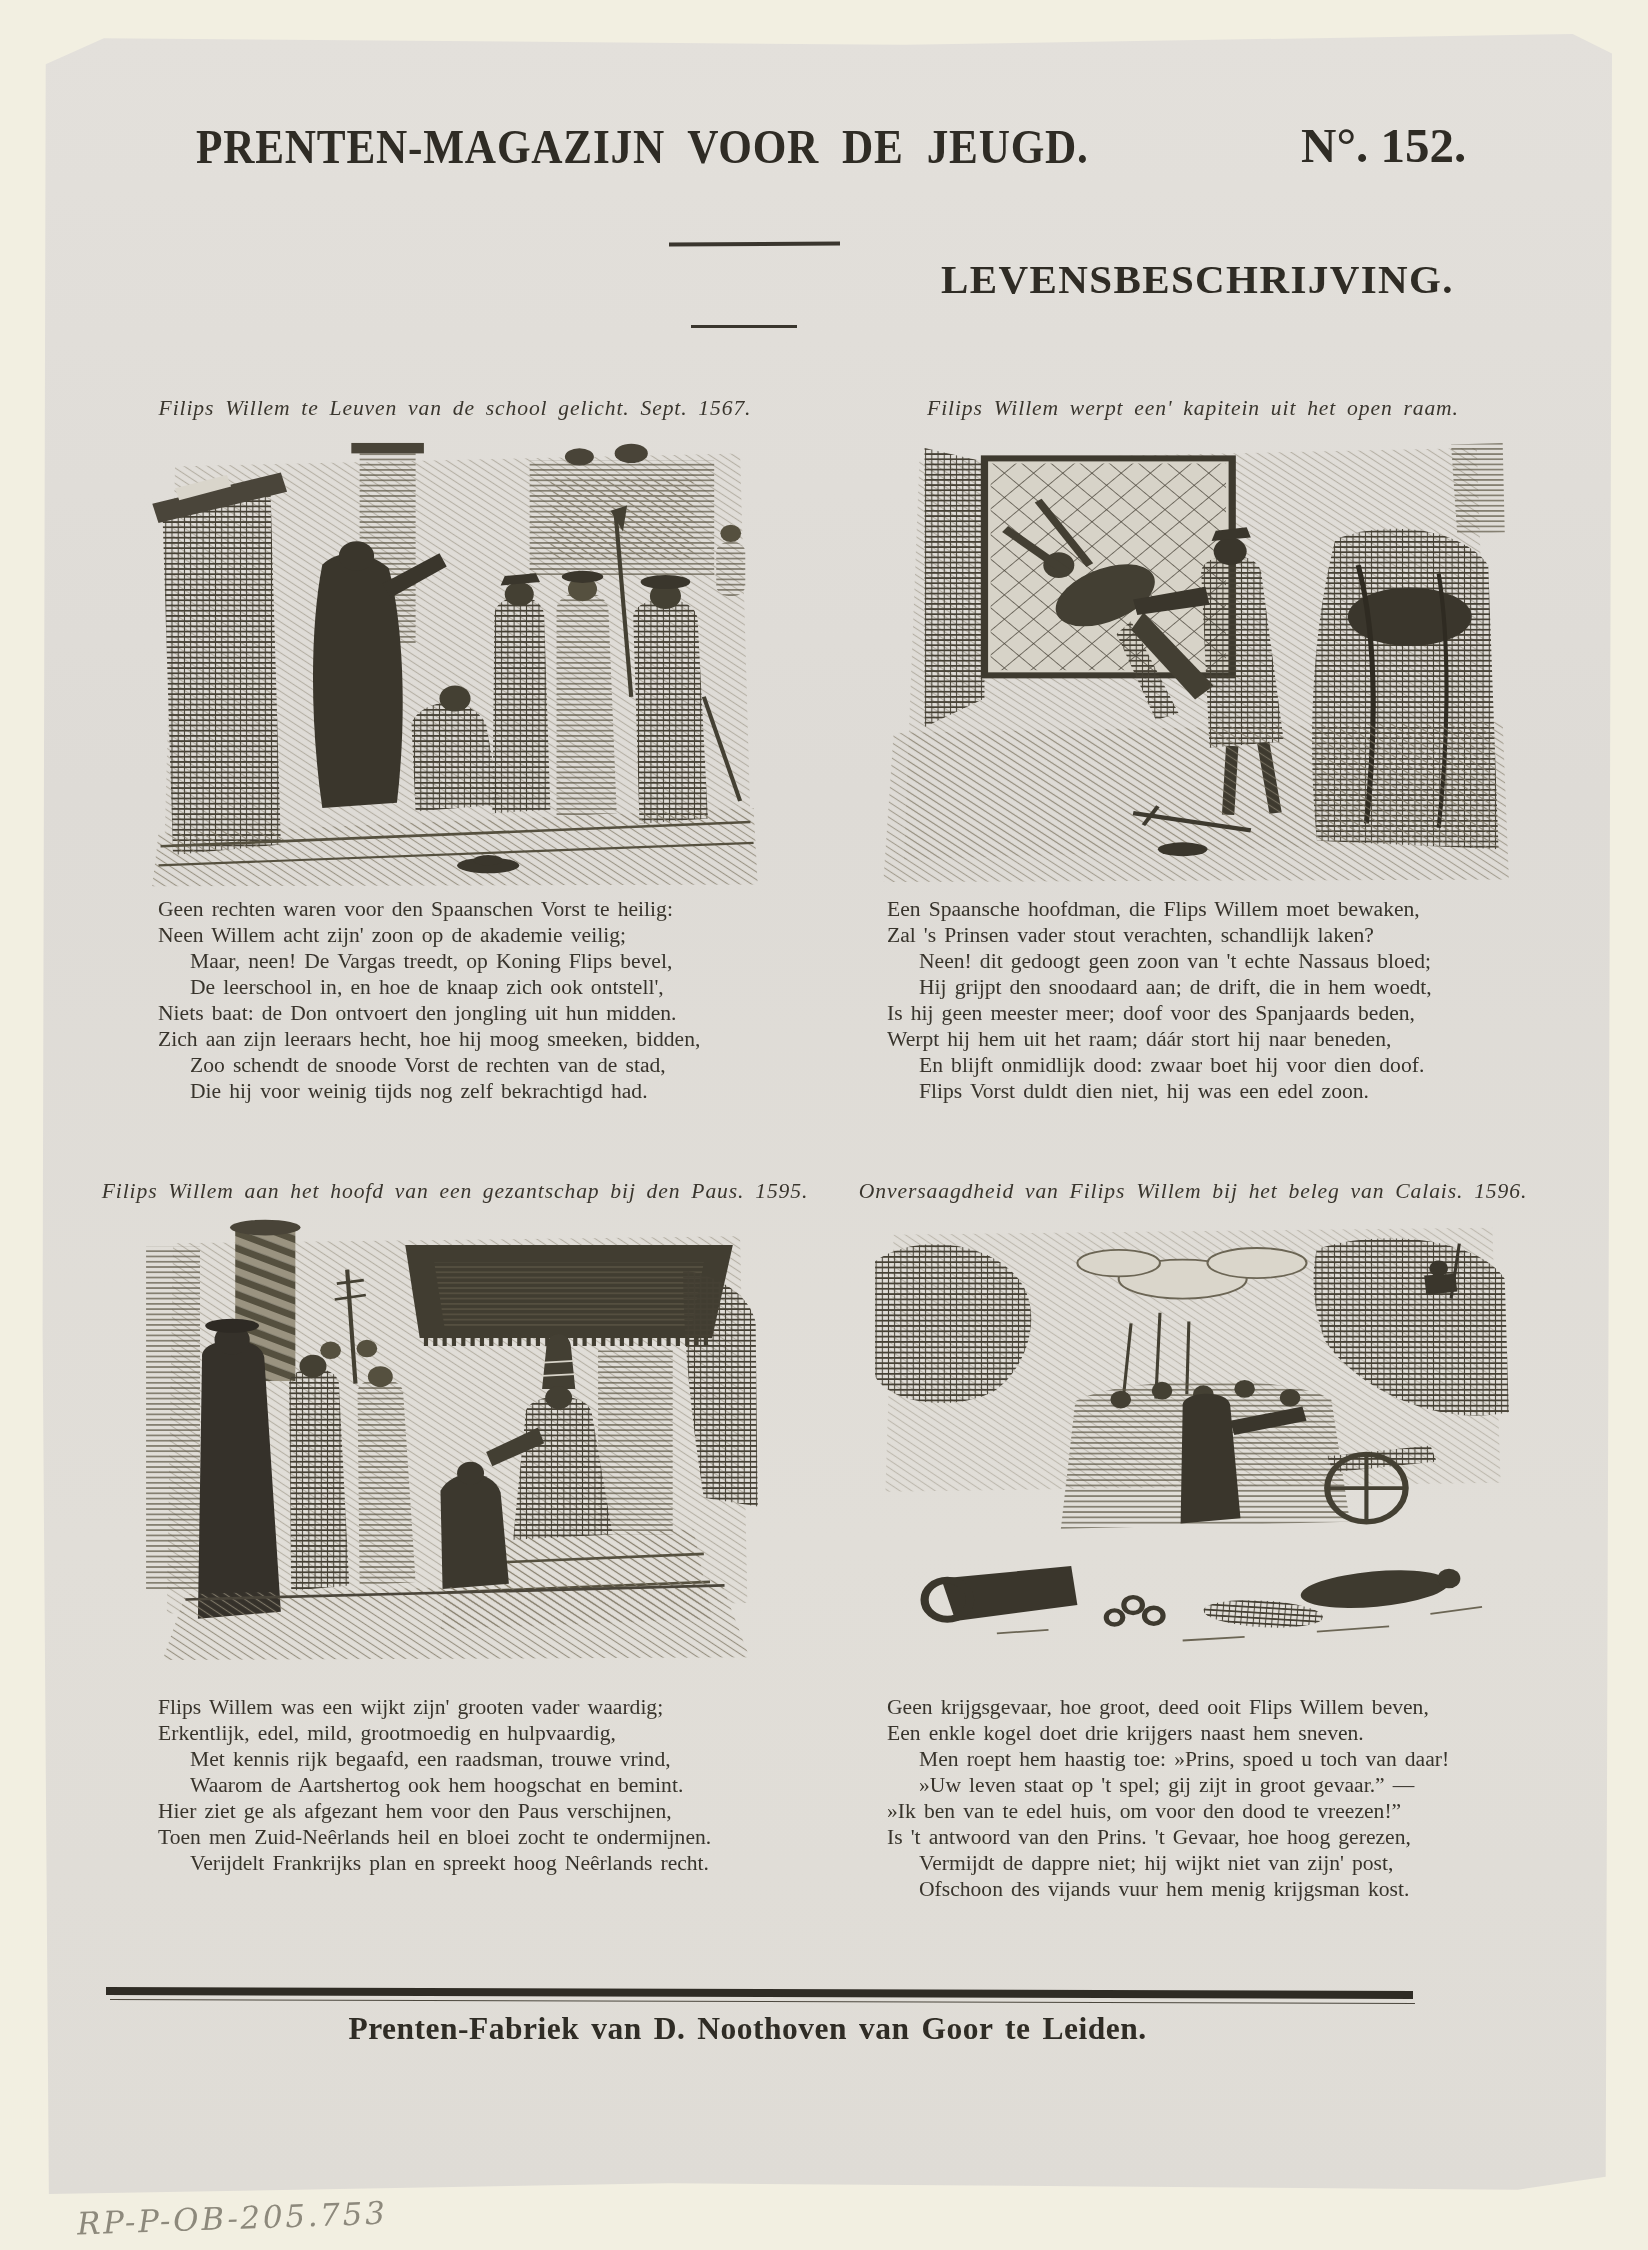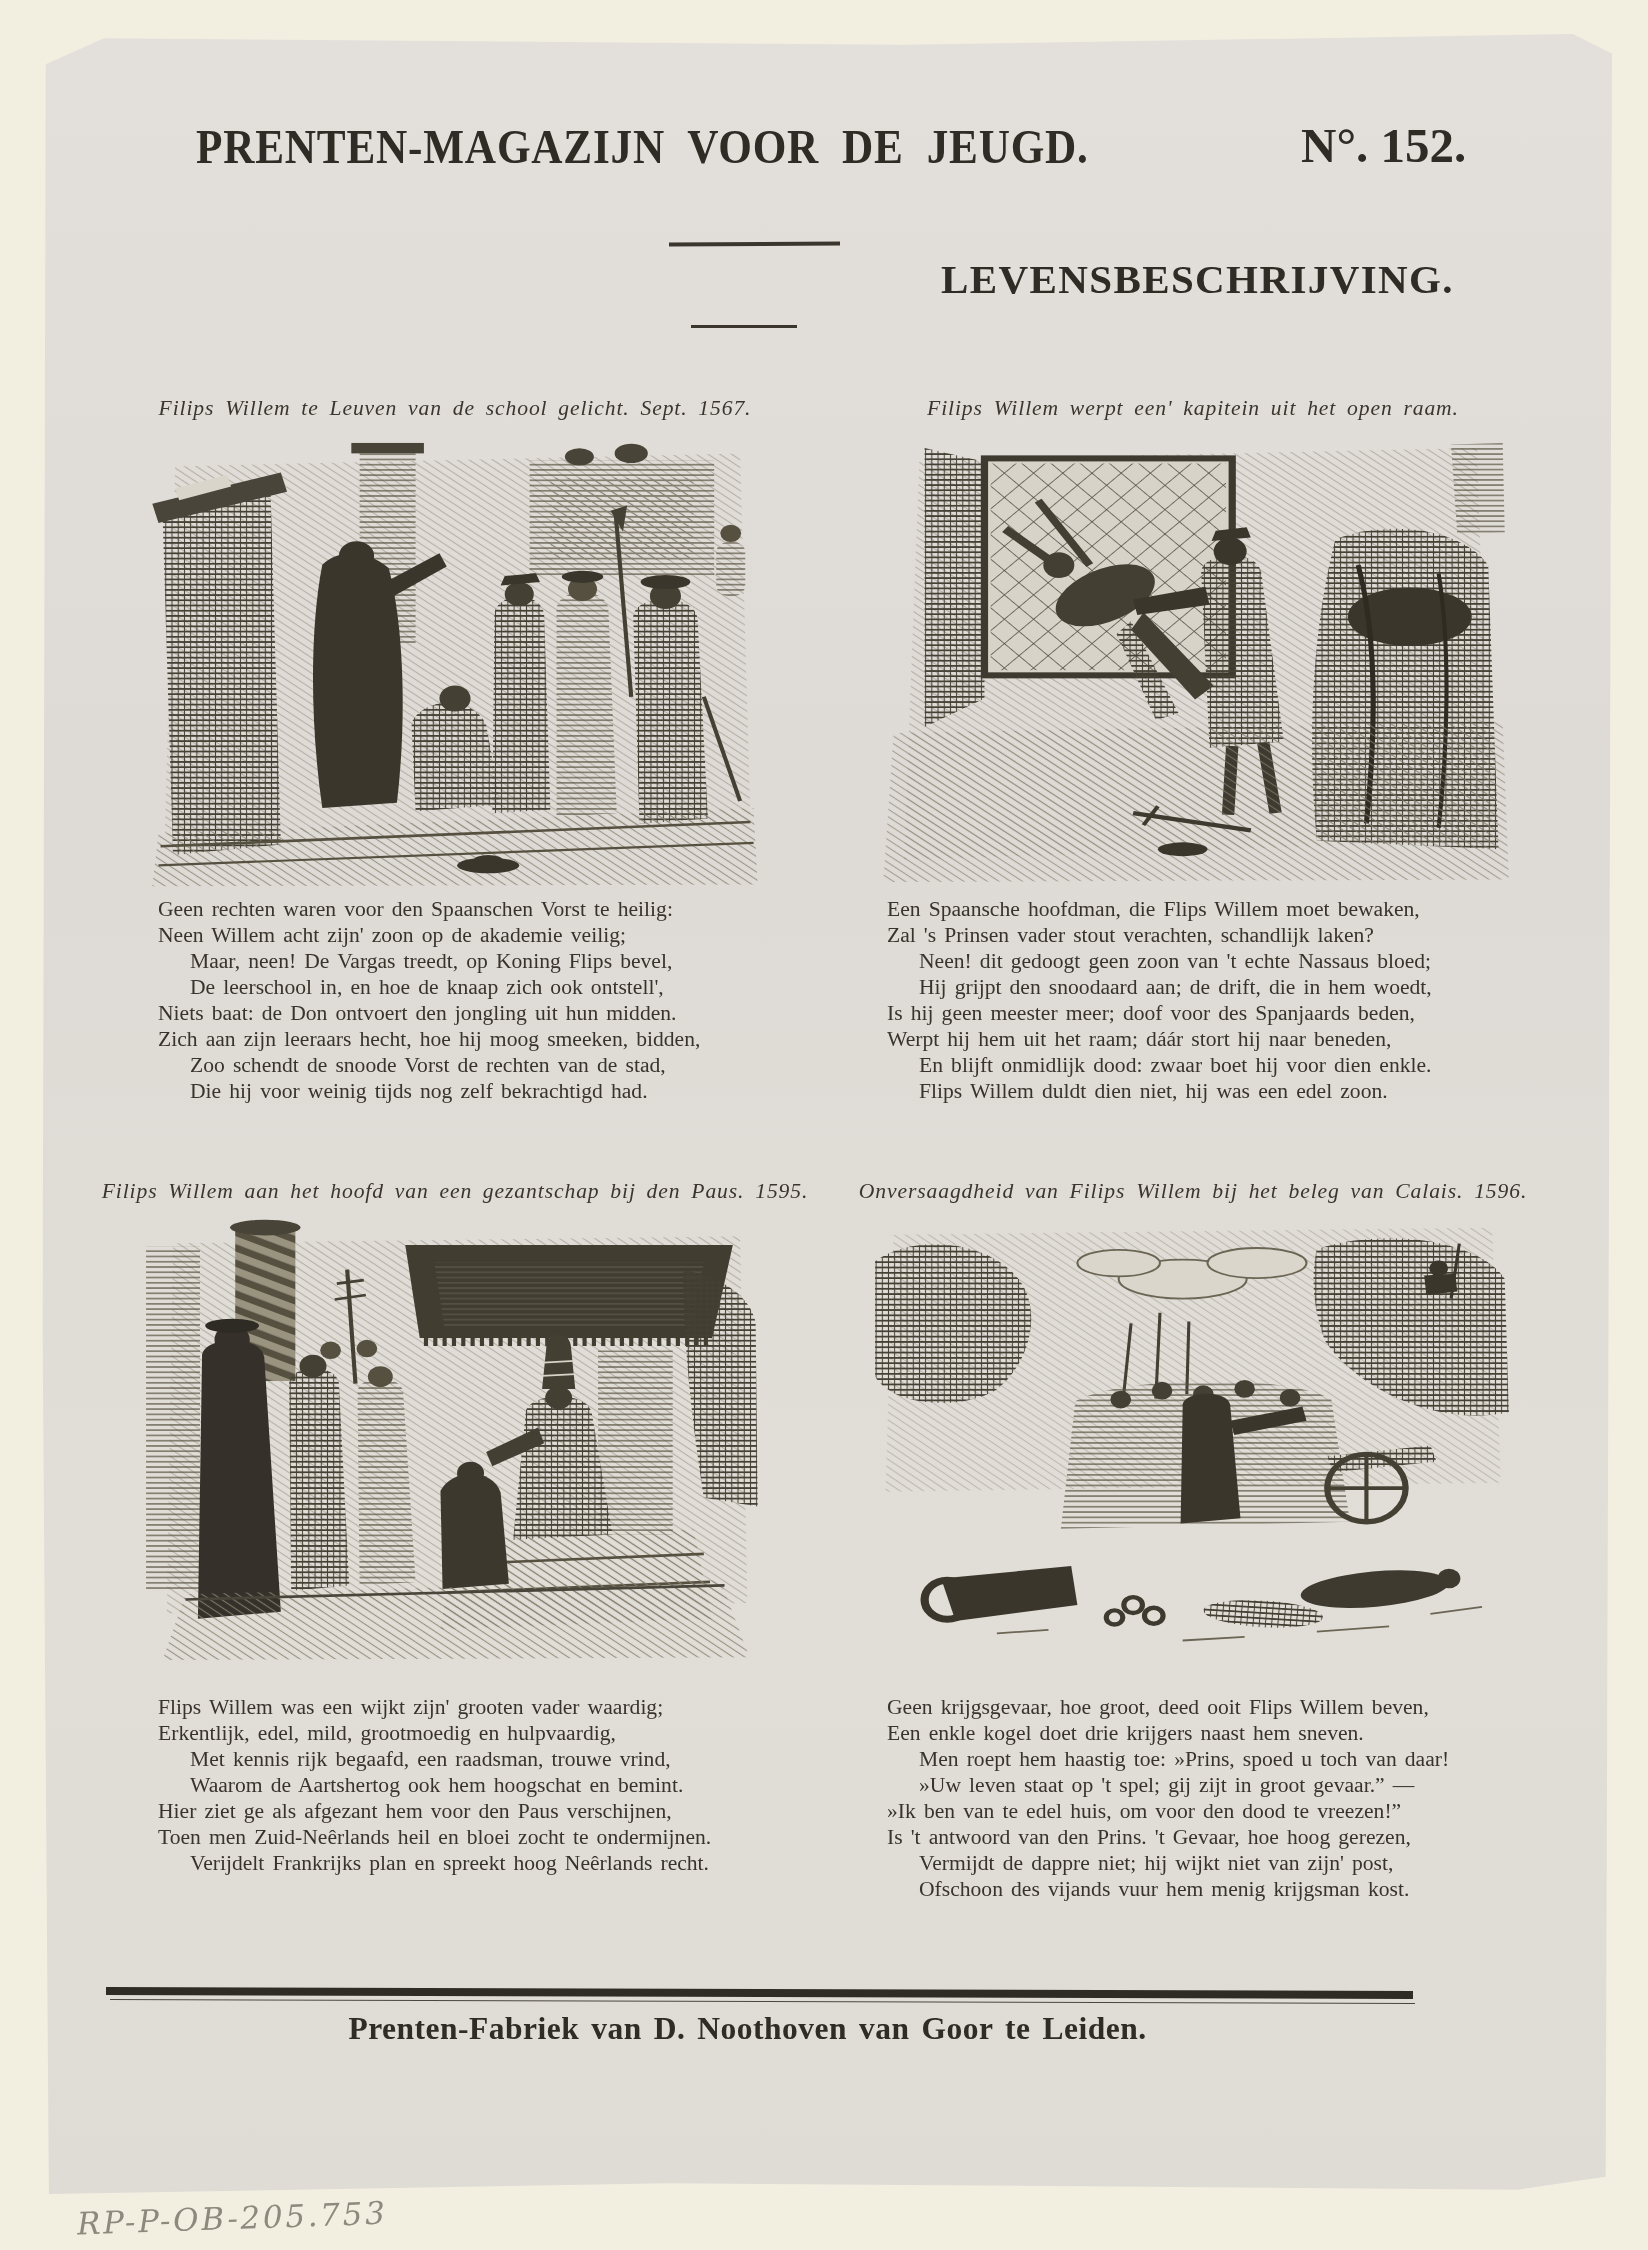--- a/index.html
+++ b/index.html
@@ -193,22 +193,22 @@
         <ellipse cx="300" cy="480" rx="24" ry="8" fill="#3a362c"></ellipse>
       </svg>
     </div>
     <div class="verse">
       <div class="vline">Een Spaansche hoofdman, die Flips Willem moet bewaken,</div>
       <div class="vline">Zal 's Prinsen vader stout verachten, schandlijk laken?</div>
       <div class="vline ind">Neen! dit gedoogt geen zoon van 't echte Nassaus bloed;</div>
       <div class="vline ind">Hij grijpt den snoodaard aan; de drift, die in hem woedt,</div>
       <div class="vline">Is hij geen meester meer; doof voor des Spanjaards beden,</div>
       <div class="vline">Werpt hij hem uit het raam; dáár stort hij naar beneden,</div>
-      <div class="vline ind">En blijft onmidlijk dood: zwaar boet hij voor dien enkle.</div>
-      <div class="vline ind">Flips Willem duldt dien niet, hij was een edel zoon.</div>
+      <div class="vline ind">En blijft onmidlijk dood: zwaar boet hij voor dien doof.</div>
+      <div class="vline ind">Flips Vorst duldt dien niet, hij was een edel zoon.</div>
     </div>
   </div>
 
   <div class="panel row2" id="panel-3">
     <div class="caption">Filips Willem aan het hoofd van een gezantschap bij den Paus. 1595.</div>
     <div class="engraving">
       <svg viewBox="0 0 600 505" preserveAspectRatio="none">
         <path d="M28,30 L575,22 L582,440 L22,452 Z" fill="url(#pat-light)" opacity="0.5"></path>
         <rect x="2" y="34" width="52" height="390" fill="url(#pat-med)"></rect>
         <rect x="88" y="12" width="58" height="175" fill="url(#pat-tw)"></rect>

